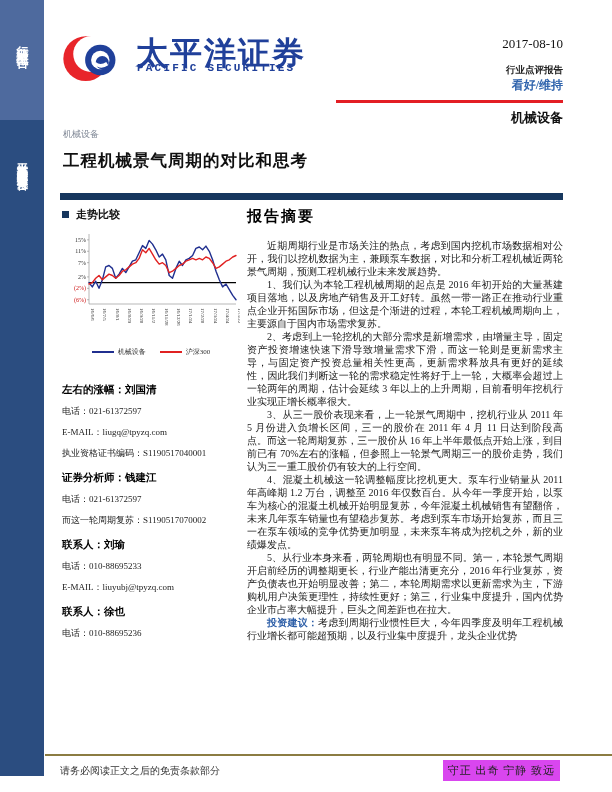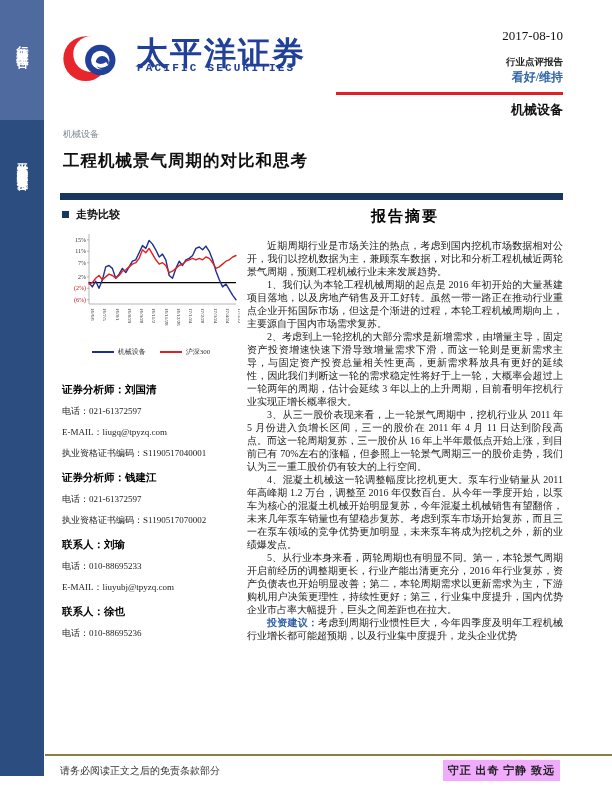--- a/index.html
+++ b/index.html
@@ -19,21 +19,21 @@
   .sidebar-top .vtext { font-size:12px; letter-spacing:2px; padding-top:36px; }
   .sidebar-bottom .vtext { font-size:11px; letter-spacing:1px; padding-top:34px; }
   
   .content { position:absolute; left:60px; top:0; width:503px; height:792px; }
   
   .logo-mark { position:absolute; left:2px; top:14px; width:66px; height:92px; }
   .brand-cn { position:absolute; left:76px; top:32px; font-family:"Liberation Sans","DejaVu Sans",sans-serif;
     font-weight:bold; font-size:32px; color:#20409a; letter-spacing:2px; }
   .brand-en { position:absolute; left:77px; top:62px; font-family:Liberation Mono, monospace;
     font-weight:bold; font-size:11px; color:#20409a; letter-spacing:2.2px; }
-  .header-right { position:absolute; right:0; top:28px; width:227px; text-align:right; }
+  .header-right { position:absolute; right:0; top:36px; width:227px; text-align:right; }
   .hdr-date { font-size:13px; color:#111; margin-bottom:12px; }
   .hdr-type { font-size:9.5px; color:#222; font-weight:bold; }
   .hdr-rating { font-size:12px; color:#3064ad; font-weight:bold; margin-bottom:6px; }
   .hdr-rule { height:3px; background:#e31e24; margin:2px 0 6px 0; }
   .hdr-industry { font-size:13px; color:#111; font-weight:bold; }
   .doc-category { position:absolute; left:3px; top:128px; font-size:9px; color:#7f8795; }
   .doc-title { position:absolute; left:3px; top:150px; font-size:16.5px; font-weight:bold; color:#101010; letter-spacing:1px; }
   .title-bar { position:absolute; left:0; top:193px; width:503px; height:7px; background:#17375e; }
   
   .col-left  { position:absolute; left:2px;  top:207px; width:178px; }
@@ -43,32 +43,32 @@
   .section-label { font-size:11px; font-weight:bold; color:#141414; }
   .chart-wrap { margin-top:8px; }
   .legend-row { display:flex; justify-content:center; align-items:center; gap:14px; margin-top:1px; }
   .legend-item { display:flex; align-items:center; gap:4px; font-size:7px; color:#333; }
   .legend-swatch { width:22px; height:2px; }
   
   .analysts { margin-top:26px; }
   .analyst-title { font-size:10.5px; font-weight:bold; color:#000; margin-top:11px; }
   .analyst-line { font-size:9px; color:#222; margin-top:8px; }
   
-  .summary-title { font-size:15px; font-weight:bold; color:#000; letter-spacing:2px;text-align:center; }
+  .summary-title { font-size:15px; font-weight:bold; color:#000; letter-spacing:2px; }
   .summary-body { margin-top:13px; }
   .summary-body p {
     font-size:10px; line-height:13px; color:#1a1a1a;
     text-indent:2em; text-align:justify;
   }
   .advice-label { color:#2e5fa8; font-weight:bold; }
   
   .footer-rule { position:absolute; left:45px; top:754px; width:567px; height:2px; background:#8b7c42; }
   .disclaimer { position:absolute; left:60px; top:764px; font-size:10px; color:#333; }
-  .motto { position:absolute; right:52px; top:760px; background:#f0abfc; color:#222;
-    font-size:11px; font-weight:bold; letter-spacing:1px; padding:3px 5px; }
+  .motto { position:absolute; right:52px; top:760px; background:#d946ef; color:#222;
+    font-size:11px; font-weight:normal; letter-spacing:1px; padding:3px 5px; }
 </style>
 </head>
 <body>
 
 <div class="sidebar-band sidebar-top">
   <div class="vtext">行业研究报告</div>
 </div>
 <div class="sidebar-band sidebar-bottom">
   <div class="vtext">太平洋证券股份有限公司证券研究报告</div>
 </div>
@@ -142,28 +142,28 @@
           <span>机械设备</span>
         </span>
         <span class="legend-item">
           <span class="legend-swatch" style="background: rgb(224, 33, 33);"></span>
           <span>沪深300</span>
         </span>
       </div>
     </div>
 
     <div class="analysts">
-      <div class="analyst-title">证券分析师：刘国清</div>
+      <div class="analyst-title">左右的涨幅：刘国清</div>
       <div class="analyst-line">电话：021-61372597</div>
       <div class="analyst-line">E-MAIL：liugq@tpyzq.com</div>
       <div class="analyst-line">执业资格证书编码：S1190517040001</div>
 
       <div class="analyst-title">证券分析师：钱建江</div>
       <div class="analyst-line">电话：021-61372597</div>
-      <div class="analyst-line">执业资格证书编码：S1190517070002</div>
+      <div class="analyst-line">而这一轮周期复苏：S1190517070002</div>
 
       <div class="analyst-title">联系人：刘瑜</div>
       <div class="analyst-line">电话：010-88695233</div>
       <div class="analyst-line">E-MAIL：liuyubj@tpyzq.com</div>
 
       <div class="analyst-title">联系人：徐也</div>
       <div class="analyst-line">电话：010-88695236</div>
     </div>
   </div>
 

